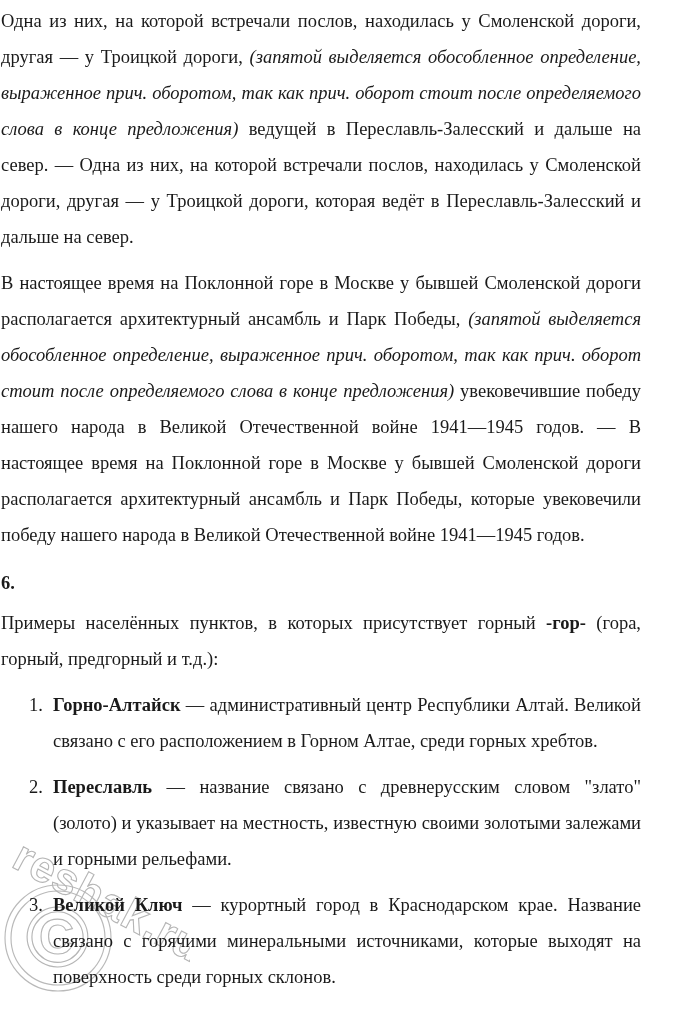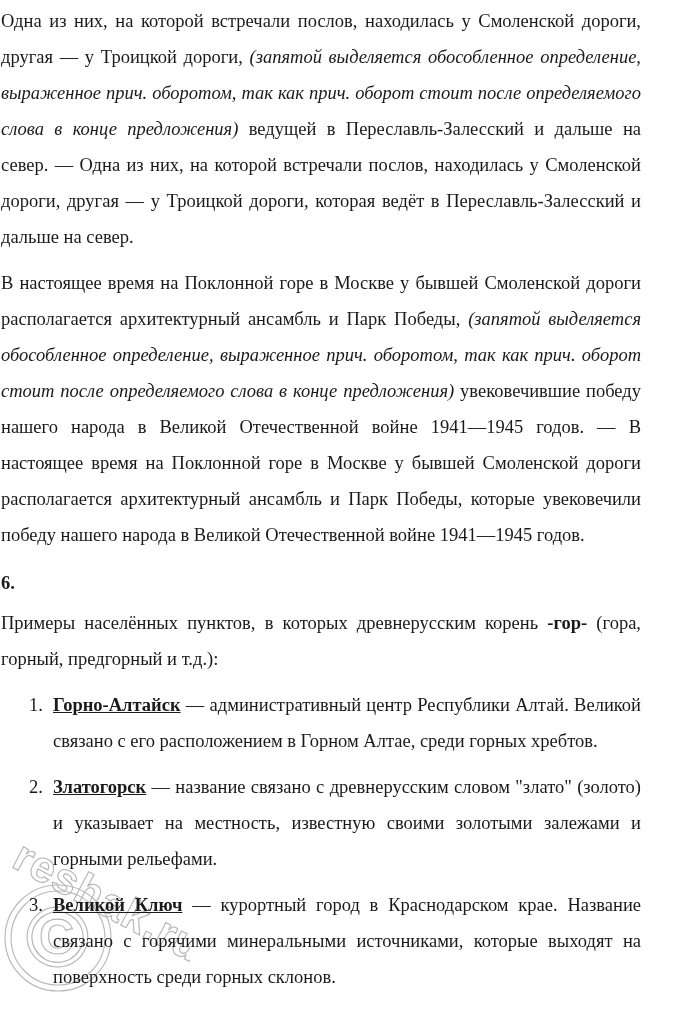--- a/index.html
+++ b/index.html
@@ -75,21 +75,20 @@
     position: absolute;
     left: 28px;
     top: 0;
     width: 30px;
     font-size: 18.5px;
     line-height: 36px;
     text-align: left;
   }
   ol.doc-list > li .li-term {
     font-weight: bold;
-    text-decoration: underline;
   }
 
   
   #watermark {
     position: absolute;
     left: 0px;
     top: 826px;
     width: 190px;
     height: 185px;
     z-index: 1;
@@ -122,29 +121,29 @@
     <span>Одна из них, на которой встречали послов, находилась у Смоленской дороги, другая — у Троицкой дороги, </span><span class="it">(запятой выделяется обособленное определение, выраженное прич. оборотом, так как прич. оборот стоит после определяемого слова в конце предложения)</span><span> ведущей в Переславль-Залесский и дальше на север. — Одна из них, на которой встречали послов, находилась у Смоленской дороги, другая — у Троицкой дороги, которая ведёт в Переславль-Залесский и дальше на север.</span>
   </p>
 
   <p class="doc-para">
     <span>В настоящее время на Поклонной горе в Москве у бывшей Смоленской дороги располагается архитектурный ансамбль и Парк Победы, </span><span class="it">(запятой выделяется обособленное определение, выраженное прич. оборотом, так как прич. оборот стоит после определяемого слова в конце предложения)</span><span> увековечившие победу нашего народа в Великой Отечественной войне 1941—1945 годов. — В настоящее время на Поклонной горе в Москве у бывшей Смоленской дороги располагается архитектурный ансамбль и Парк Победы, которые увековечили победу нашего народа в Великой Отечественной войне 1941—1945 годов.</span>
   </p>
 
   <div class="section-number">6.</div>
 
   <p class="doc-para">
-    <span>Примеры населённых пунктов, в которых древнерусским корень </span><span class="bd">-гор-</span><span> (гора, горный, предгорный и т.д.):</span>
+    <span>Примеры населённых пунктов, в которых присутствует горный </span><span class="bd">-гор-</span><span> (гора, горный, предгорный и т.д.):</span>
   </p>
 
   <ol class="doc-list">
     <li>
       <span class="li-marker">1.</span><span class="li-term">Горно-Алтайск</span><span> — административный центр Республики Алтай. Великой связано с его расположением в Горном Алтае, среди горных хребтов.</span>
     </li>
     <li>
-      <span class="li-marker">2.</span><span class="li-term">Златогорск</span><span> — название связано с древнерусским словом "злато" (золото) и указывает на местность, известную своими золотыми залежами и горными рельефами.</span>
+      <span class="li-marker">2.</span><span class="li-term">Переславль</span><span> — название связано с древнерусским словом "злато" (золото) и указывает на местность, известную своими золотыми залежами и горными рельефами.</span>
     </li>
     <li>
       <span class="li-marker">3.</span><span class="li-term">Великой Ключ</span><span> — курортный город в Краснодарском крае. Название связано с горячими минеральными источниками, которые выходят на поверхность среди горных склонов.</span>
     </li>
   </ol>
 
   <div id="watermark">
     <svg width="190" height="185" viewBox="0 0 190 185" xmlns="http://www.w3.org/2000/svg">
 
       <circle class="wm-stroke" cx="58" cy="112" r="53"></circle>

